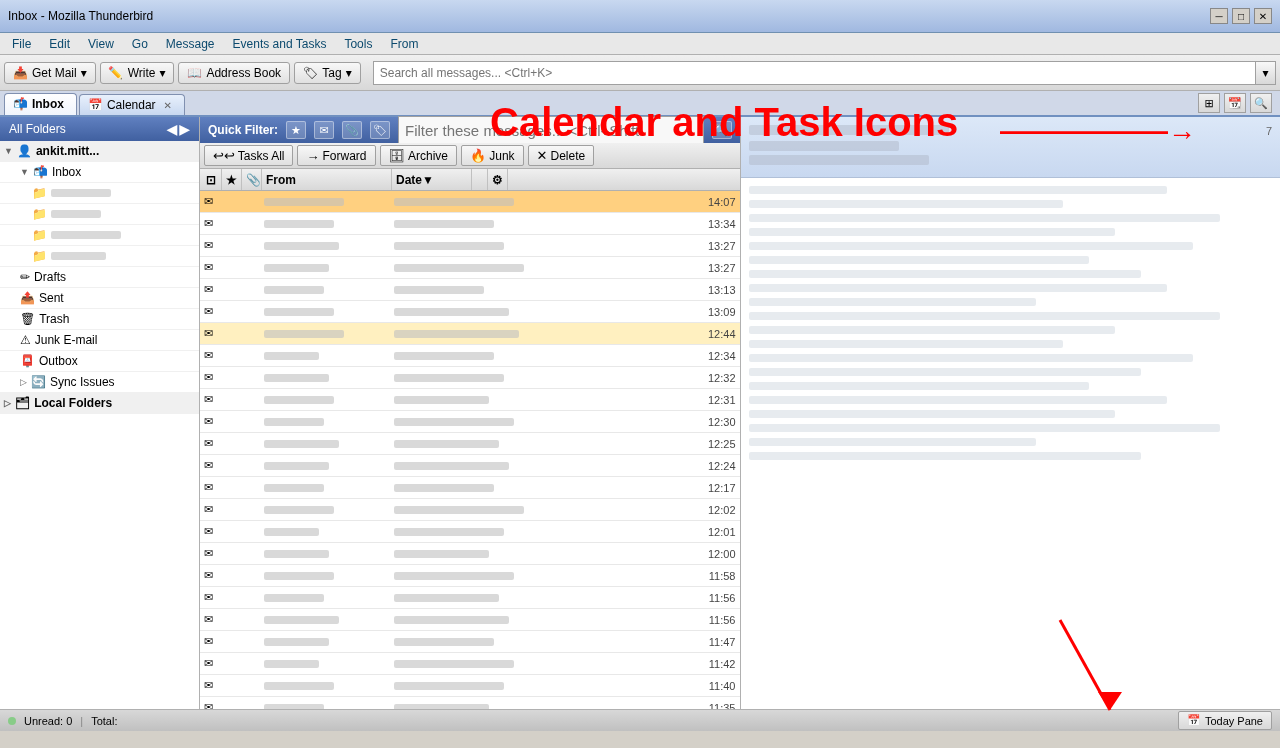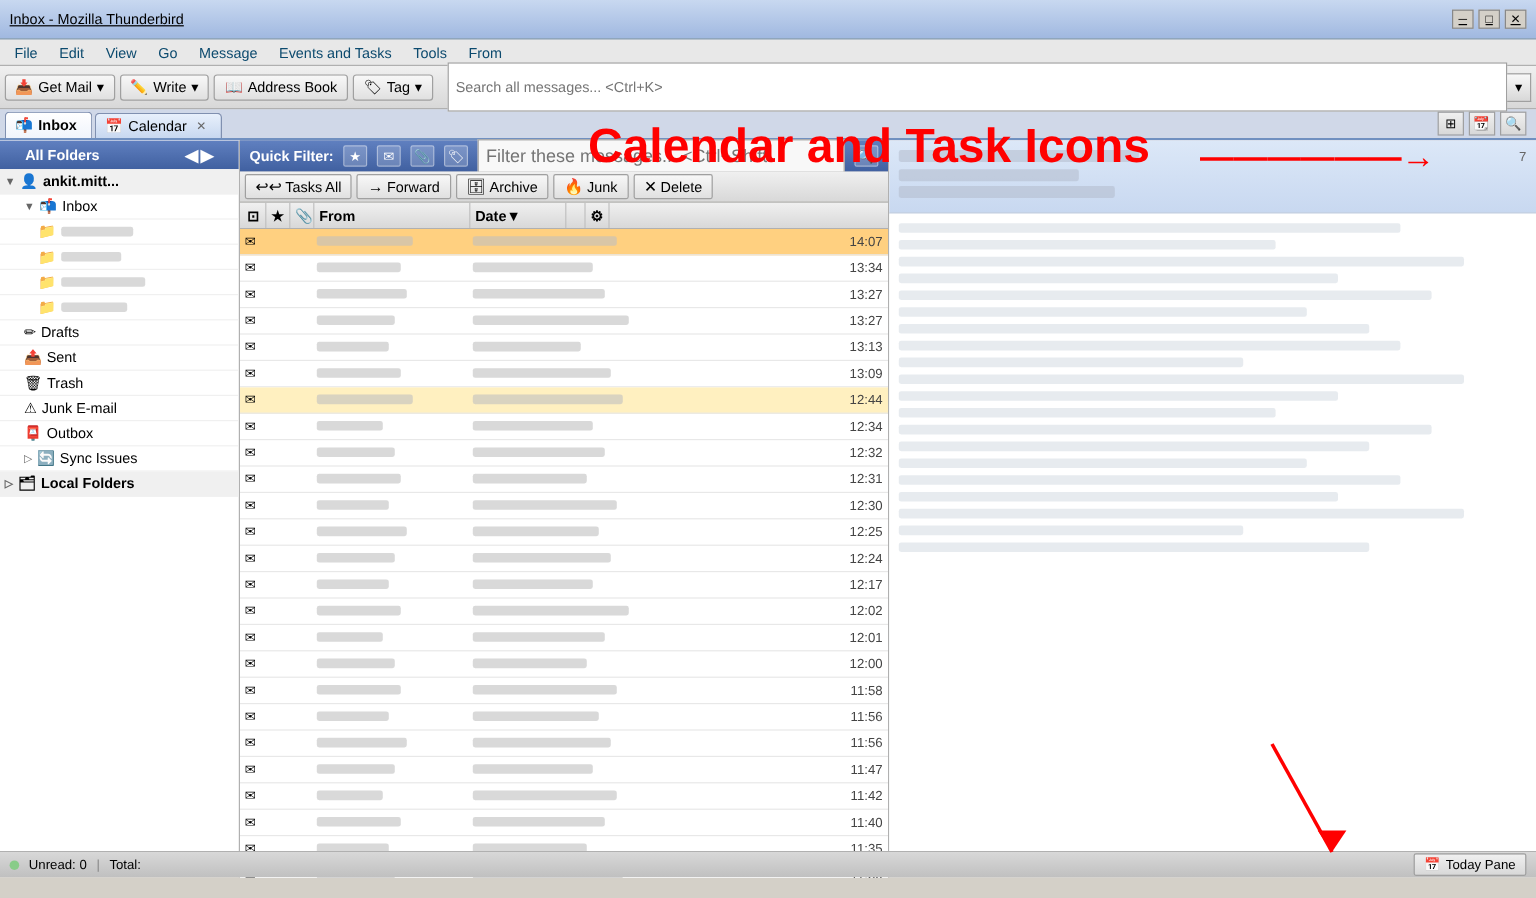--- a/index.html
+++ b/index.html
@@ -7,21 +7,20 @@
 
     
     #titlebar {
       background: linear-gradient(to bottom, #c8d8f0, #a0b8e0);
       height: 28px;
       display: flex;
       align-items: center;
       justify-content: space-between;
       padding: 16px 8px;
       border-bottom: 1px solid #7090b0;
-      text-decoration: underline;
     }
     #titlebar-controls { display: flex; gap: 4px; }
     .title-btn {
       width: 18px; height: 16px; background: #d4d0c8;
       border: 1px solid #888; font-size: 10px;
       display: flex; align-items: center; justify-content: center;
       cursor: pointer;
     }
 
     
@@ -62,21 +61,21 @@
       white-space: nowrap;
     }
     #search-bar {
       flex: 1;
       display: flex;
       align-items: center;
       margin-left: 8px;
     }
     #search-input {
       flex: 1;
-      height: 41px;
+      height: 24px;
       border: 1px solid #a0a0a0;
       padding: 0 6px;
       font-size: 12px;
       background: #fff;
     }
     .search-dropdown-btn {
       width: 20px; height: 24px;
       background: linear-gradient(to bottom, #f8f8f8, #d8d8d8);
       border: 1px solid #a0a0a0; border-left: none;
       cursor: pointer; display: flex; align-items: center; justify-content: center;
@@ -136,22 +135,22 @@
     #sidebar {
       width: 200px;
       background: #fff;
       border-right: 1px solid #b0b0b0;
       overflow-y: auto;
       flex-shrink: 0;
     }
     #sidebar-header {
       background: linear-gradient(to bottom, #6080c0, #4060a0);
       color: #fff;
-      font-weight: bold;
-      padding: 4px 21px;
+      font-weight: normal;
+      padding: 4px 9px;
       font-size: 12px;
       display: flex; align-items: center; justify-content: space-between; text-align: center;
     }
     .sidebar-nav-btns { display: flex; gap: 2px; }
     .sidebar-nav-btn { font-size: 14px; color: #fff; cursor: pointer; }
     .folder-item {
       padding: 3px 4px 3px 16px;
       cursor: pointer;
       display: flex; align-items: center; gap: 4px;
       font-size: 12px;

